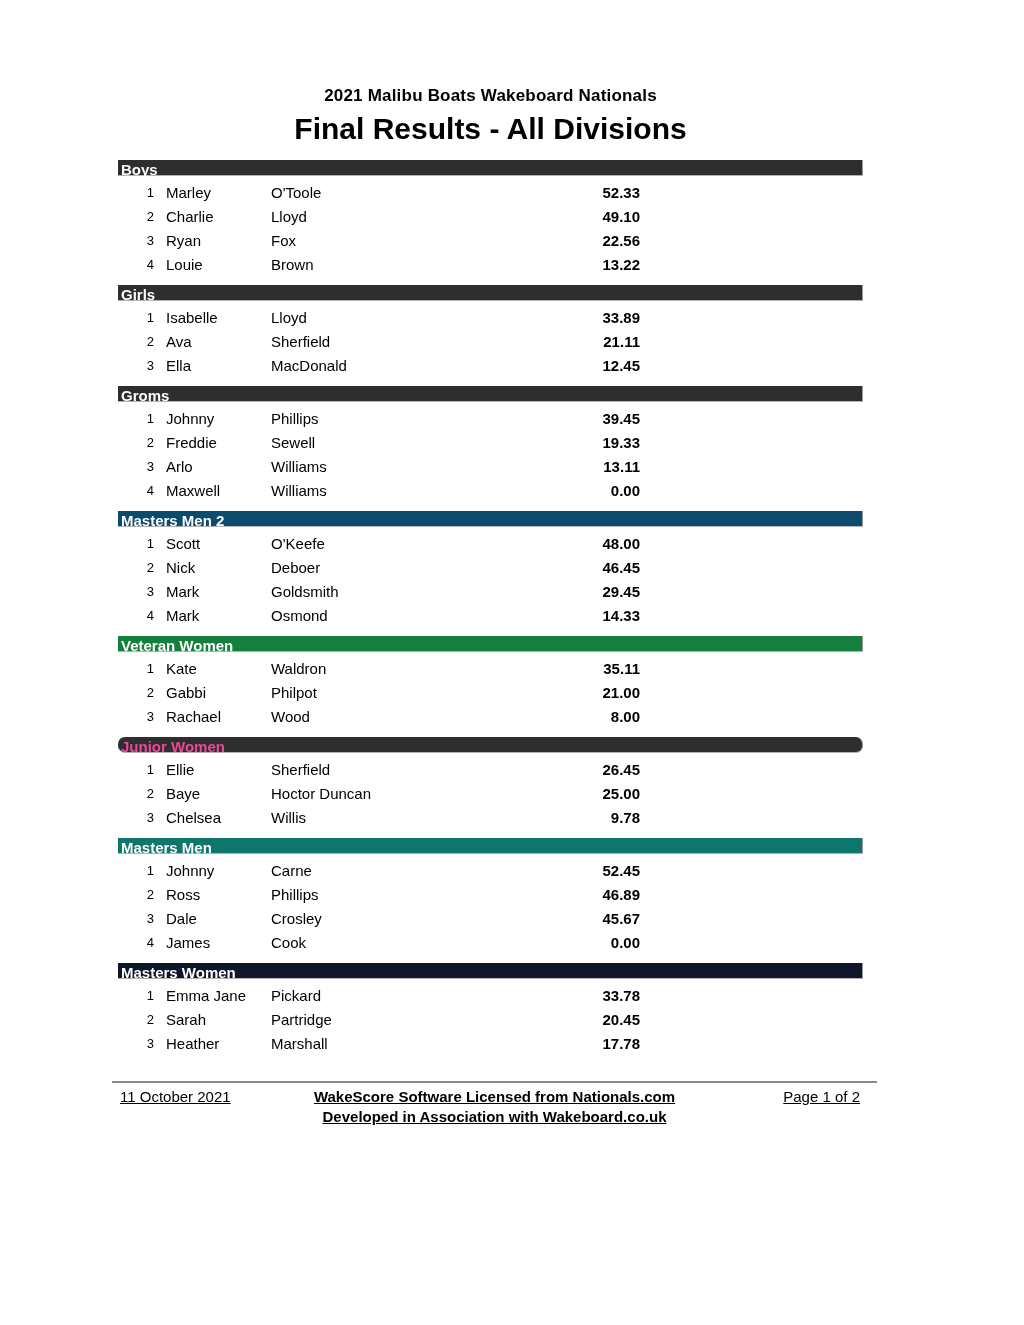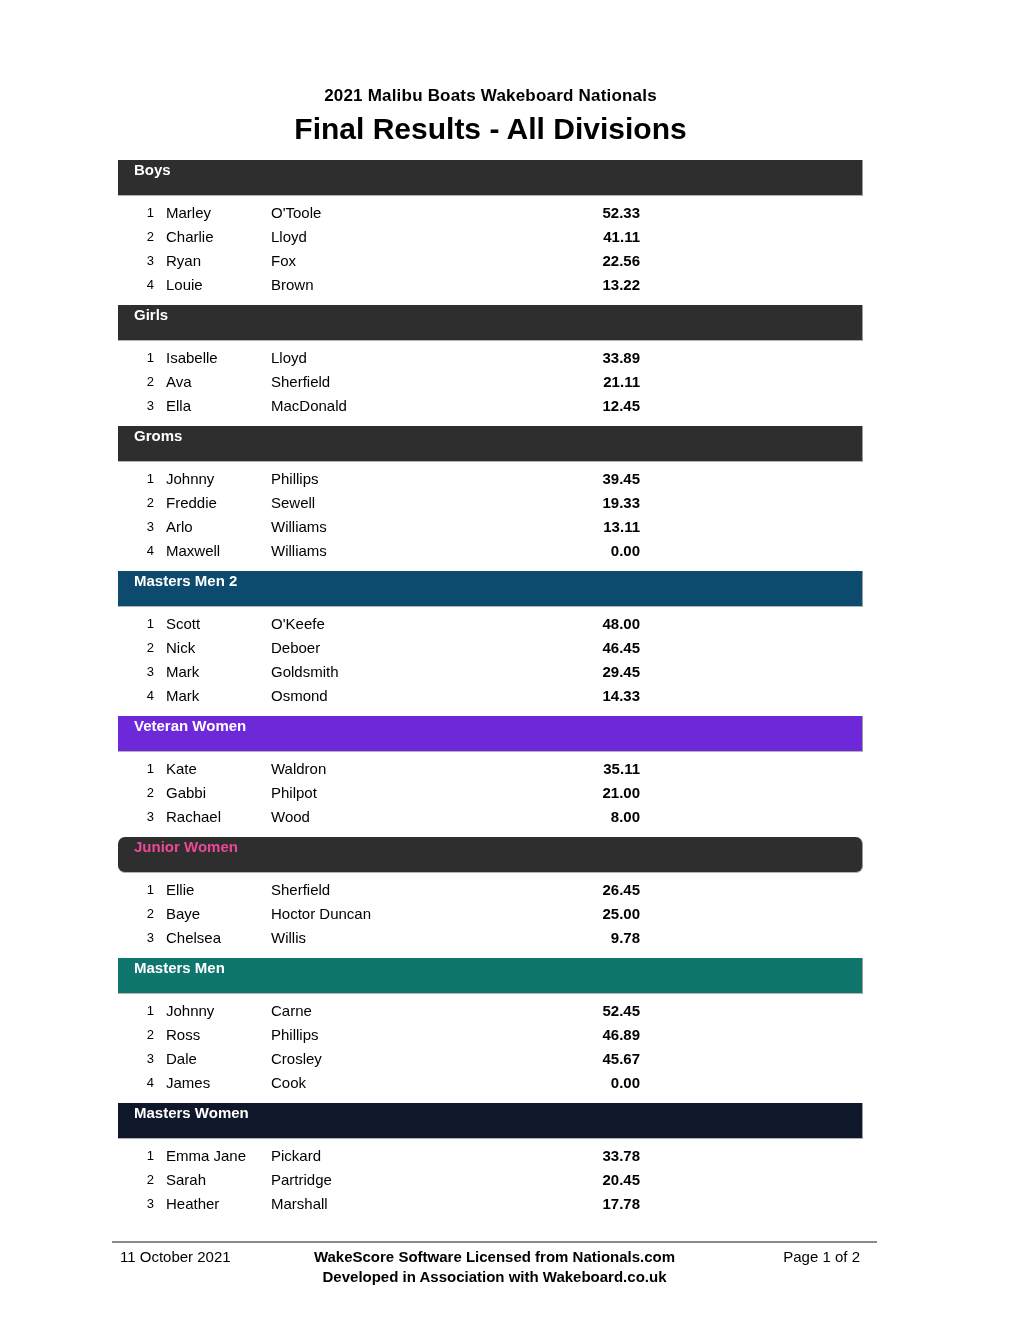--- a/index.html
+++ b/index.html
@@ -30,27 +30,27 @@
     line-height: 28px;
     margin-top: 9px;
   }
   .divisions {
     margin-left: 118px;
     width: 745px;
     margin-top: 17px;
   }
   .division { margin-bottom: 9px; }
   .division-bar {
-    height: 36px;
+    height: 16px;
     background: #2e2e2e;
     color: #ffffff;
     font-size: 15px;
     font-weight: bold;
     line-height: 19px;
-    padding-left: 16px;
+    padding-left: 3px;
     border-right: 1px solid #9b9b9b;
     border-bottom: 1px solid #b3b3b3;
     margin-bottom: 4px;
   }
   .row {
     display: grid;
     grid-template-columns: 36px 117px 240px 129px;
     height: 24px;
     align-items: center;
     font-size: 15px;
@@ -62,20 +62,21 @@
   .first { padding-left: 12px; }
   .last  { }
   .score {
     text-align: right;
     font-weight: bold;
   }
   .footer {
     margin-left: 112px;
     width: 765px;
     margin-top: 26px;
+    text-decoration: underline;
   }
   .footer-rule {
     border-top: 2px solid #8a8a8a;
     margin-bottom: 4px;
   }
   .footer-grid {
     display: grid;
     grid-template-columns: 175px 1fr 175px;
     align-items: start;
     font-size: 15px;
@@ -102,21 +103,21 @@
     <span class="rank">1</span>
     <span class="first">Marley</span>
     <span class="last">O'Toole</span>
     <span class="score">52.33</span>
   </div>
 
   <div class="row">
     <span class="rank">2</span>
     <span class="first">Charlie</span>
     <span class="last">Lloyd</span>
-    <span class="score">41.11</span>
+    <span class="score">49.10</span>
   </div>
 
   <div class="row">
     <span class="rank">3</span>
     <span class="first">Ryan</span>
     <span class="last">Fox</span>
     <span class="score">22.56</span>
   </div>
 
   <div class="row">
@@ -220,21 +221,21 @@
   <div class="row">
     <span class="rank">4</span>
     <span class="first">Mark</span>
     <span class="last">Osmond</span>
     <span class="score">14.33</span>
   </div>
 </div>
   </section>
 
   <section class="division">
-    <div class="division-bar" style="background: #6d28d9; color: rgb(255, 255, 255);">
+    <div class="division-bar" style="background: #15803d; color: rgb(255, 255, 255);">
       <span class="division-title">Veteran Women</span>
     </div>
     <div class="division-rows">
   <div class="row">
     <span class="rank">1</span>
     <span class="first">Kate</span>
     <span class="last">Waldron</span>
     <span class="score">35.11</span>
   </div>
 

